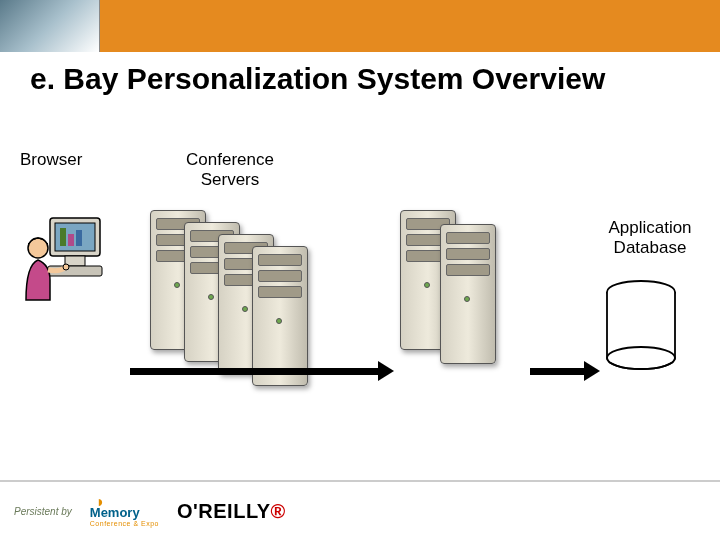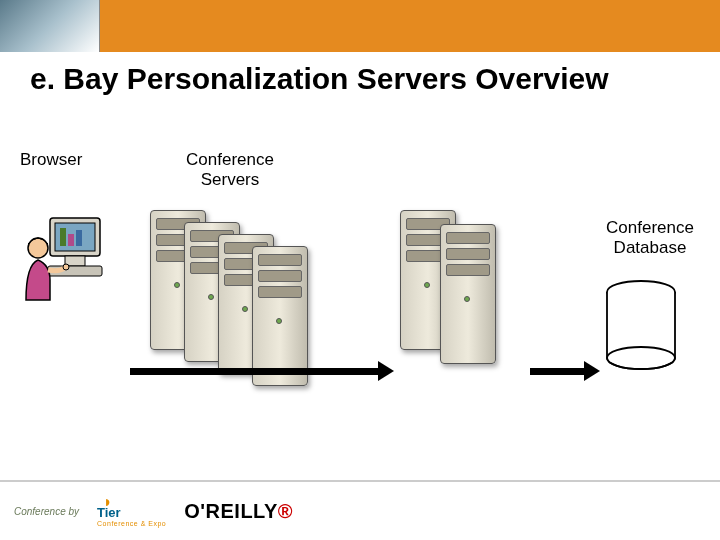--- a/index.html
+++ b/index.html
@@ -39,27 +39,27 @@
   .oreilly-logo { font-size: 20px; font-weight: bold; letter-spacing: 0.5px; color: #000; }
   .oreilly-logo .red { color: #c00; }
 </style>
 </head>
 <body>
 
 <div class="header-bar">
   <div class="wave-corner"></div>
 </div>
 
-<div class="title">e. Bay Personalization Servers Overview</div>
+<div class="title">e. Bay Personalization System Overview</div>
 
 <div class="diagram">
 
   <div class="label lbl-browser">Browser</div>
   <div class="label lbl-app">Conference Servers</div>
-  <div class="label lbl-db">Conference Database</div>
+  <div class="label lbl-db">Application Database</div>
 
   <div class="browser-icon">
     <svg viewBox="0 0 100 100" width="100" height="100">
       <rect x="30" y="8" width="50" height="38" rx="3" fill="#d8d4c8" stroke="#000" stroke-width="1.5"></rect>
       <rect x="35" y="13" width="40" height="28" fill="#7aa6c2" stroke="#000"></rect>
       <rect x="40" y="18" width="6" height="18" fill="#4a7a2a"></rect>
       <rect x="48" y="24" width="6" height="12" fill="#b04a8a"></rect>
       <rect x="56" y="20" width="6" height="16" fill="#3a6aa0"></rect>
       <rect x="45" y="46" width="20" height="10" fill="#d8d4c8" stroke="#000"></rect>
       <rect x="28" y="56" width="54" height="10" rx="2" fill="#c8c4b8" stroke="#000"></rect>
@@ -127,22 +127,22 @@
       <ellipse cx="36" cy="78" rx="34" ry="11" fill="none" stroke="#000" stroke-width="1.8"></ellipse>
     </svg>
   </div>
 
   <div class="arrow arr1"></div>
   <div class="arrow arr2"></div>
 
 </div>
 
 <div class="footer">
-  <span class="footer-label">Conference by</span>
+  <span class="footer-label">Persistent by</span>
   <span class="mysql-logo">
     <span class="dolphin">◗</span>
-    <span>Tier</span>
+    <span>Memory</span>
     <span class="sub">Conference &amp; Expo</span>
   </span>
   <span class="oreilly-logo">
     <span>O'REILLY</span><span class="red">®</span>
   </span>
 </div>
 
 </body></html>

